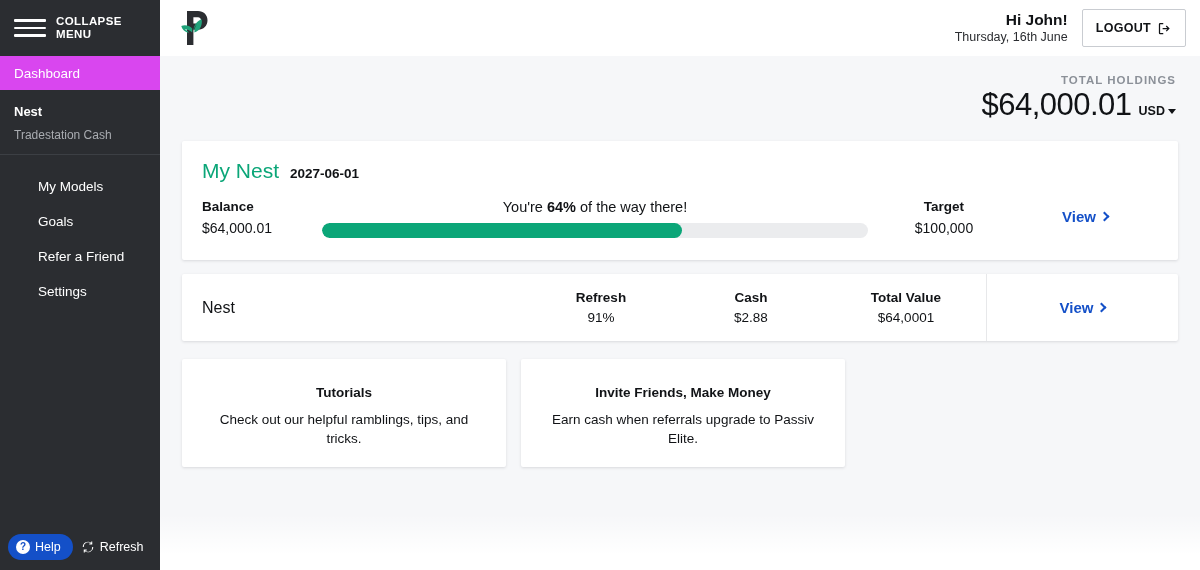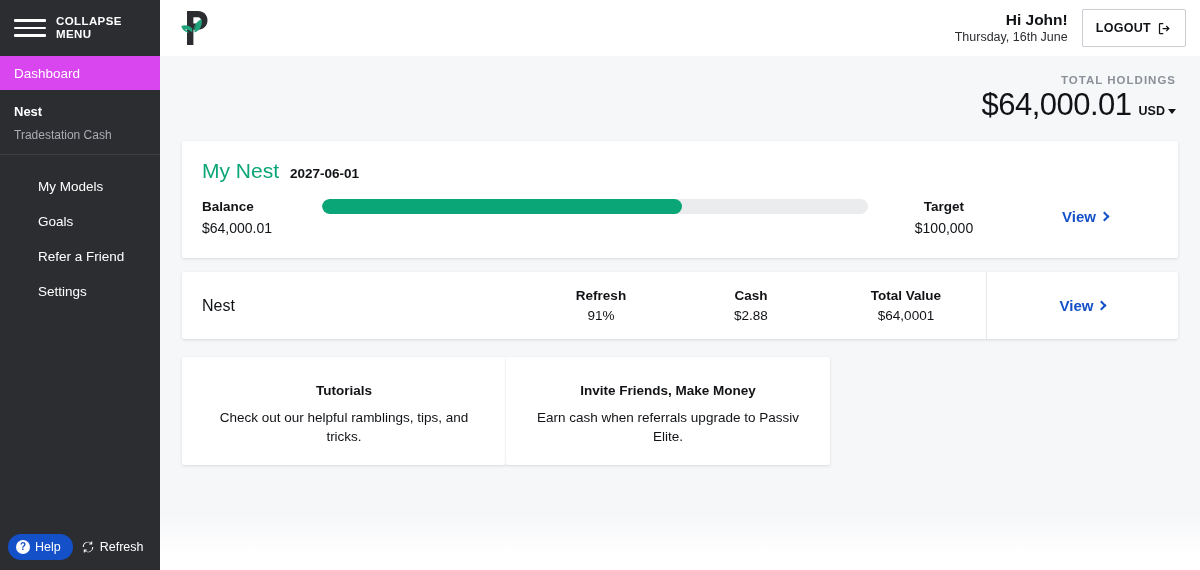--- a/index.html
+++ b/index.html
@@ -156,21 +156,21 @@
   .m-accuracy { width: 150px; }
   .m-cash { width: 150px; }
   .m-total { width: 160px; }
   .acct-view {
     width: 192px; flex: 0 0 192px;
     border-left: 1px solid #e7e8ea;
     display: flex; align-items: center; justify-content: center;
   }
 
   
-  .promos { display: flex; margin-top: 18px; }
+  .promos { display: flex; gap: 15px; margin-top: 18px; }
   .promo { width: 324px; height: 108px; padding: 26px 22px 0 22px; text-align: center; }
   .promo .t { font-size: 13.5px; font-weight: bold; color: #111316; }
   .promo .d { font-size: 13.5px; color: #111316; margin-top: 10px; line-height: 19px; }
 
   .bottom-fade {
     position: absolute; left: 0; right: 0; bottom: 0; height: 56px;
     background: linear-gradient(to bottom, rgba(246,247,249,0) 0%, #ffffff 72%);
     pointer-events: none;
   }
 </style>
@@ -270,20 +270,23 @@
         <div class="goal-head">
           <span class="goal-title">My Nest</span>
           <span class="goal-date">2027-06-01</span>
         </div>
         <div class="goal-body">
           <div class="goal-col-bal">
             <div class="k">Balance</div>
             <div class="v">$64,000.01</div>
           </div>
           <div class="goal-col-bar">
+            <div class="bar-caption">
+              <span>You're </span><b>64%</b><span> of the way there!</span>
+            </div>
             <div class="bar-track">
               <div class="bar-fill" id="goal-bar-fill" style="width: 66%;"></div>
             </div>
           </div>
           <div class="goal-col-target">
             <div class="k">Target</div>
             <div class="v">$100,000</div>
           </div>
           <div class="goal-col-view">
             <span class="view-link">

